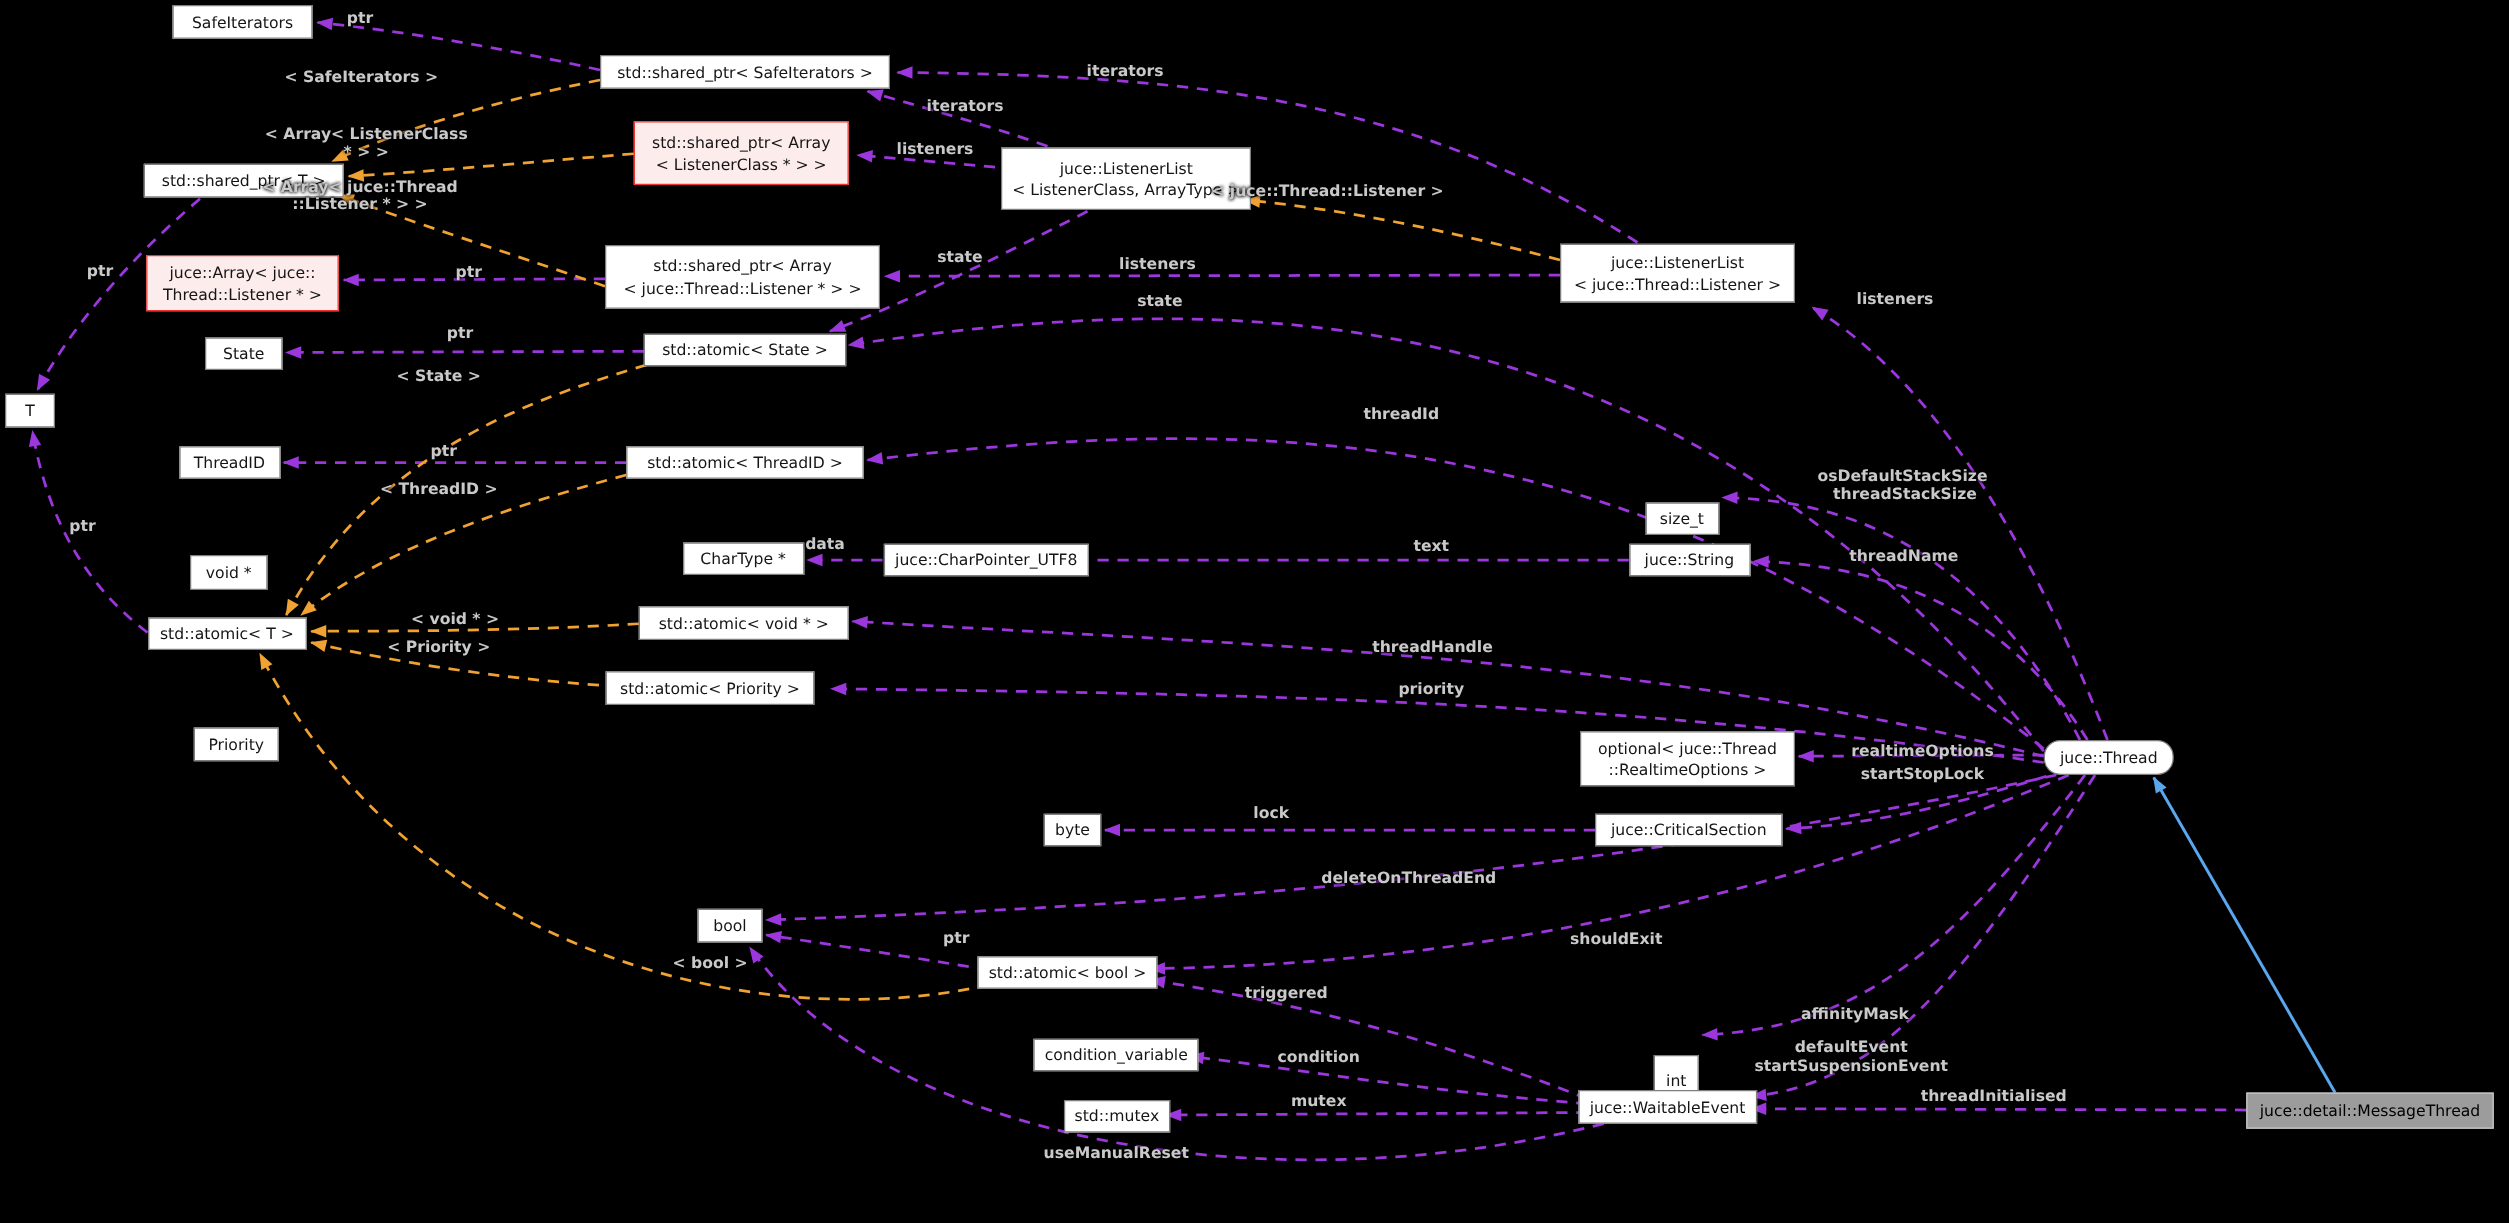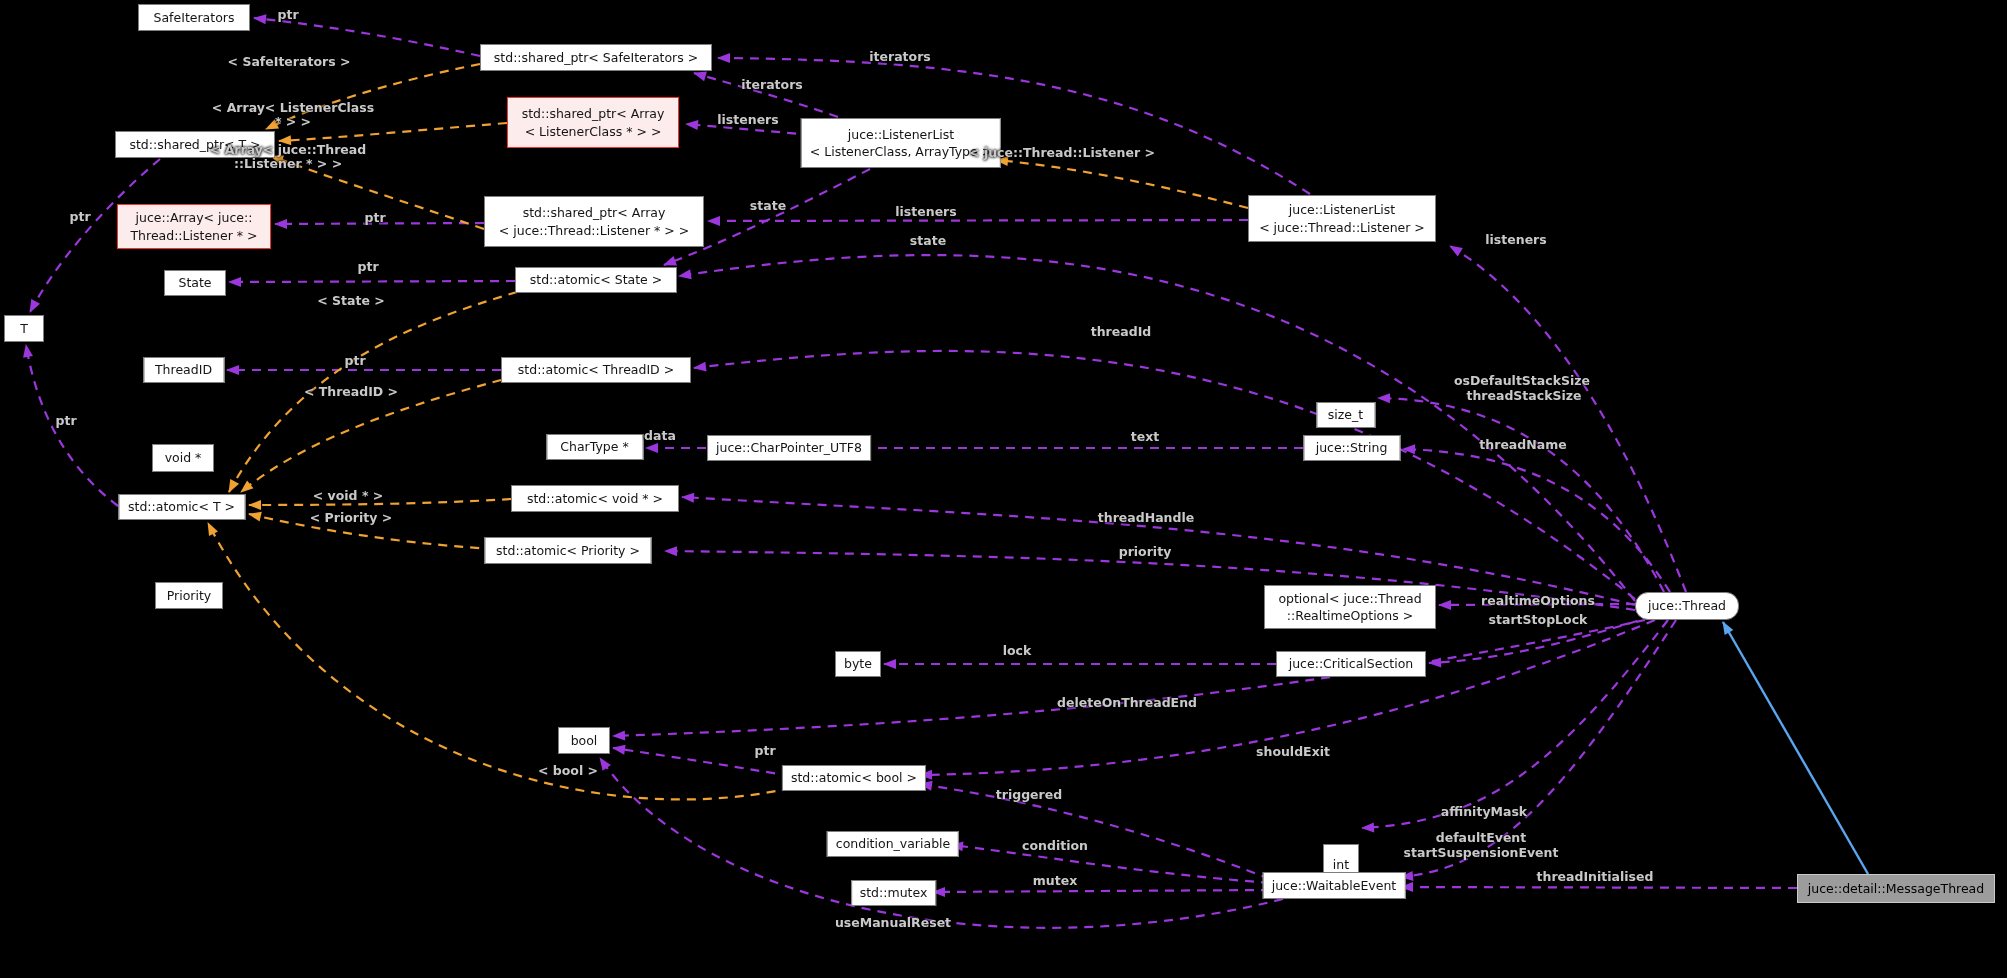--- a/index.html
+++ b/index.html
@@ -226,17 +226,17 @@
       <div class="elabel" style="left: 893px; top: 922px;">useManualReset</div>
       <div class="elabel" style="left: 1516px; top: 239px;">listeners</div>
       <div class="elabel" style="left: 289px; top: 61px;">&lt; SafeIterators &gt;</div>
       <div class="elabel" style="left: 293px; top: 107px;">&lt; Array&lt; ListenerClass</div>
       <div class="elabel" style="left: 293px; top: 121px;">* &gt; &gt;</div>
       <div class="elabel" style="left: 288px; top: 149px;">&lt; Array&lt; juce::Thread</div>
       <div class="elabel" style="left: 288px; top: 163px;">::Listener * &gt; &gt;</div>
       <div class="elabel" style="left: 1062px; top: 152px;">&lt; juce::Thread::Listener &gt;</div>
       <div class="elabel" style="left: 351px; top: 300px;">&lt; State &gt;</div>
       <div class="elabel" style="left: 351px; top: 391px;">&lt; ThreadID &gt;</div>
-      <div class="elabel" style="left: 348px; top: 495px;">&lt; void * &gt;</div>
+      <div class="elabel" style="left: 364px; top: 495px;">&lt; void * &gt;</div>
       <div class="elabel" style="left: 351px; top: 517px;">&lt; Priority &gt;</div>
       <div class="elabel" style="left: 568px; top: 770px;">&lt; bool &gt;</div>
     </div>
 </div>
 
 </body></html>

